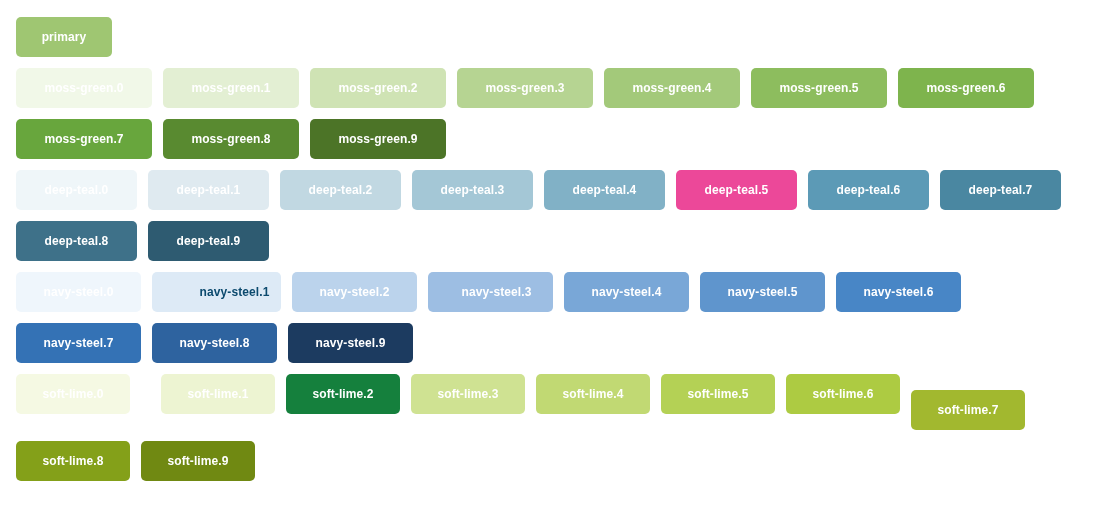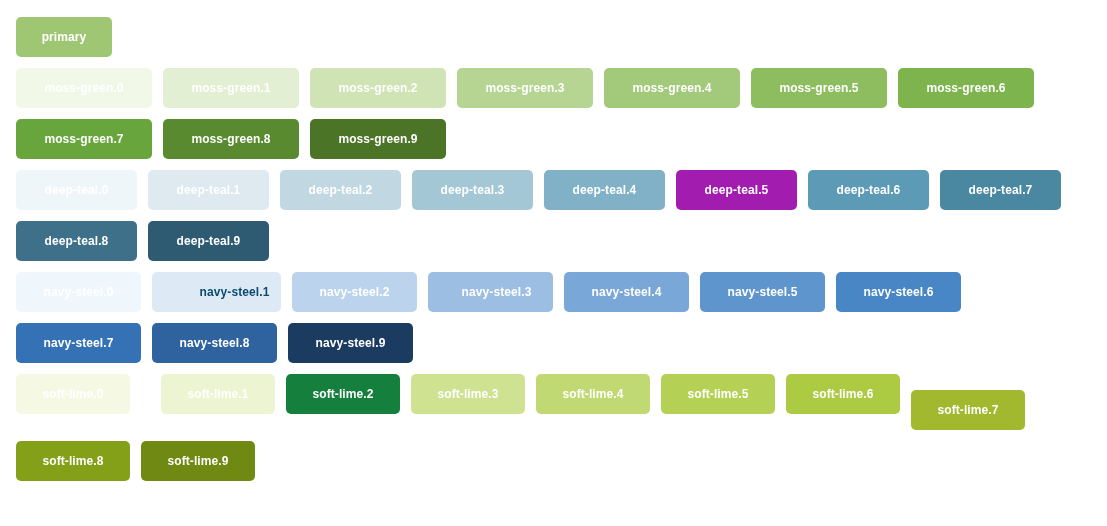--- a/index.html
+++ b/index.html
@@ -52,21 +52,21 @@
       <div class="swatch" style="background: rgb(104, 166, 61); width: 136px; color: rgb(255, 255, 255);">moss-green.7</div>
       <div class="swatch" style="background: rgb(89, 138, 48); width: 136px; color: rgb(255, 255, 255);">moss-green.8</div>
       <div class="swatch" style="background: rgb(76, 116, 39); width: 136px; color: rgb(255, 255, 255);">moss-green.9</div>
     </div>
     <div class="family">
       <div class="swatch" style="background: rgb(239, 246, 249); width: 121px; color: rgb(255, 255, 255);">deep-teal.0</div>
       <div class="swatch" style="background: rgb(223, 234, 240); width: 121px; color: rgb(255, 255, 255);">deep-teal.1</div>
       <div class="swatch" style="background: rgb(193, 216, 226); width: 121px; color: rgb(255, 255, 255);">deep-teal.2</div>
       <div class="swatch" style="background: rgb(164, 199, 214); width: 121px; color: rgb(255, 255, 255);">deep-teal.3</div>
       <div class="swatch" style="background: rgb(129, 177, 198); width: 121px; color: rgb(255, 255, 255);">deep-teal.4</div>
-      <div class="swatch" style="background: #a21caf; width: 121px; color: rgb(255, 255, 255);">deep-teal.5</div>
+      <div class="swatch" style="background: #ec4899; width: 121px; color: rgb(255, 255, 255);">deep-teal.5</div>
       <div class="swatch" style="background: rgb(92, 154, 182); width: 121px; color: rgb(255, 255, 255);">deep-teal.6</div>
       <div class="swatch" style="background: rgb(74, 135, 161); width: 121px; color: rgb(255, 255, 255);">deep-teal.7</div>
       <div class="swatch" style="background: rgb(62, 113, 137); width: 121px; color: rgb(255, 255, 255);">deep-teal.8</div>
       <div class="swatch" style="background: rgb(46, 91, 113); width: 121px; color: rgb(255, 255, 255);">deep-teal.9</div>
     </div>
     <div class="family">
       <div class="swatch" style="background: rgb(239, 246, 252); width: 125px; color: rgb(255, 255, 255);">navy-steel.0</div>
       <div class="swatch" style="background: rgb(221, 234, 246); width: 129px; color: #0c4a6e; padding-left: 36px;">navy-steel.1</div>
       <div class="swatch" style="background: rgb(187, 211, 236); width: 125px; color: rgb(255, 255, 255);">navy-steel.2</div>
       <div class="swatch" style="background: rgb(157, 190, 227); width: 125px; color: rgb(255, 255, 255); padding-left: 12px;">navy-steel.3</div>

